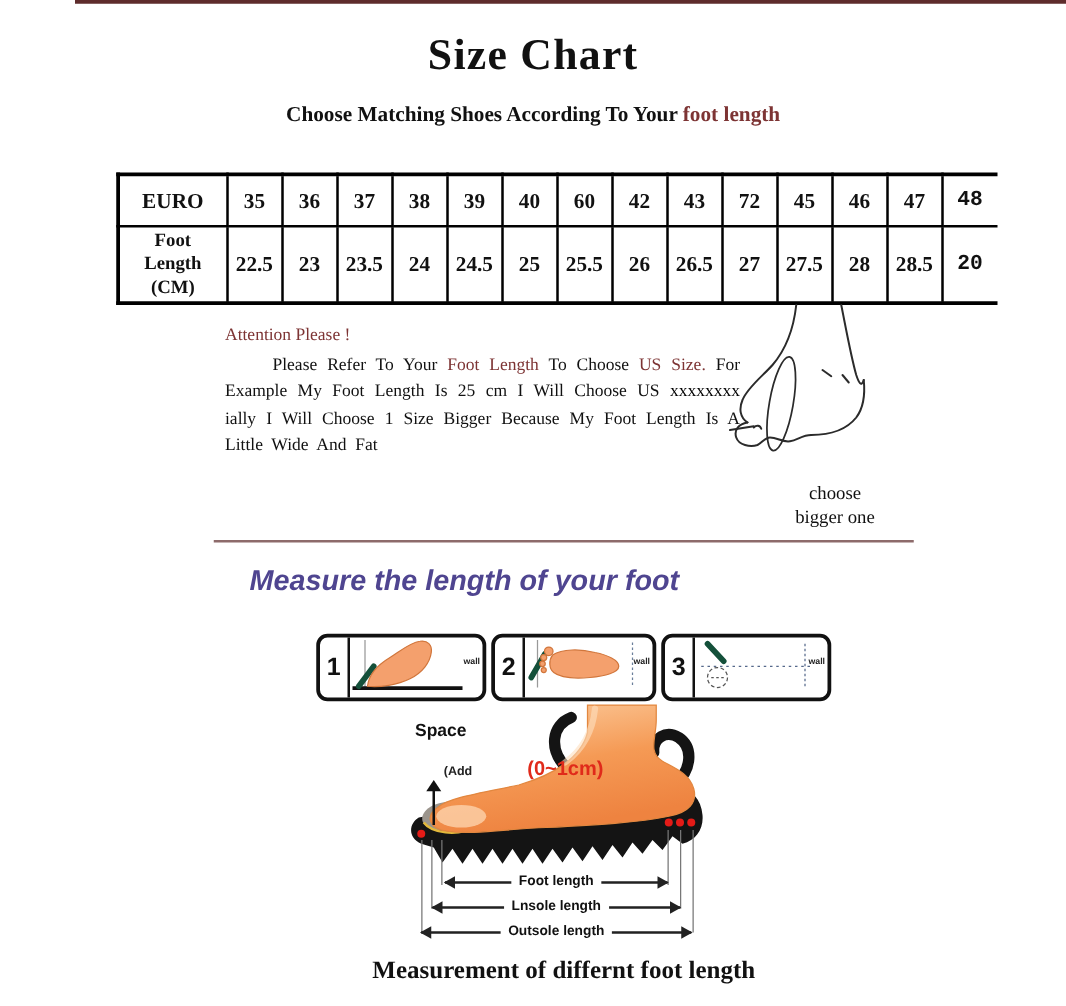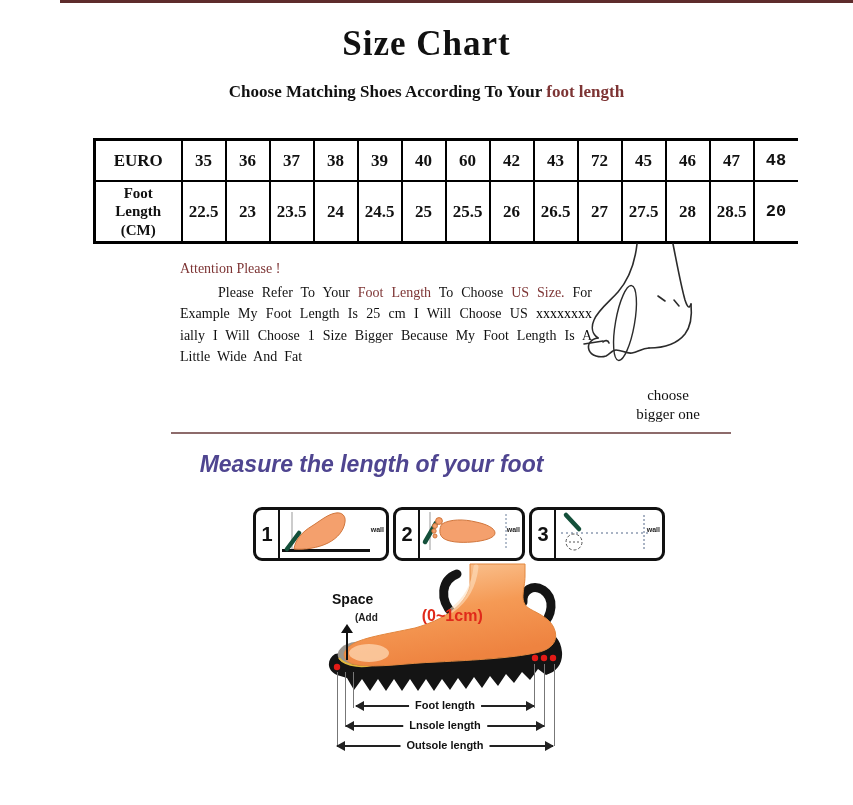--- a/index.html
+++ b/index.html
@@ -45,21 +45,21 @@
   .panel{position:relative;height:48px;border:3px solid #111;border-radius:9px;background:#fff;
          display:flex;align-items:stretch;}
   .panel .num{width:22px;display:flex;align-items:center;justify-content:center;
       font-family:"Liberation Sans", sans-serif;font-weight:bold;font-size:20px;border-right:2px solid #111;}
   .panel .scene{position:relative;flex:1;}
   .wall-label{position:absolute;right:2px;top:16px;font-family:"Liberation Sans", sans-serif;
       font-weight:bold;font-size:7px;color:#222;}
 
   
   .sans{font-family:"Liberation Sans", sans-serif;}
-  #space-label{left:332px;top:593px;font-size:14px;font-weight:bold;line-height:13px;}
+  #space-label{left:332px;top:578px;font-size:14px;font-weight:bold;line-height:13px;}
   #space-add{left:327px;top:607px;font-weight:bold;white-space:nowrap;}
   #space-add .sm{font-size:10px;color:#222;padding-left:28px;}
   #space-add .big{font-size:16px;color:#e02a1a;margin-left:44px;}
   #space-arrow{left:341px;top:624px;width:12px;height:36px;}
   #space-arrow .shaft{position:absolute;left:5px;top:7px;width:2px;height:29px;background:#111;}
   #space-arrow .tip{position:absolute;left:0;top:0;width:0;height:0;
       border-left:6px solid transparent;border-right:6px solid transparent;border-bottom:9px solid #111;}
 
   .guide{width:1px;background:#777;}
 
@@ -276,14 +276,15 @@
       <span class="mlabel">Lnsole length</span>
     </div>
     <div class="marrow" style="width:218px">
       <div class="line"></div>
         <div class="head-l"></div>
         <div class="head-r"></div>
       <span class="mlabel">Outsole length</span>
     </div>
   </div>
 
+  <div class="abs" id="caption">Measurement of differnt foot length</div>
 
 </div>
 
 </body></html>

